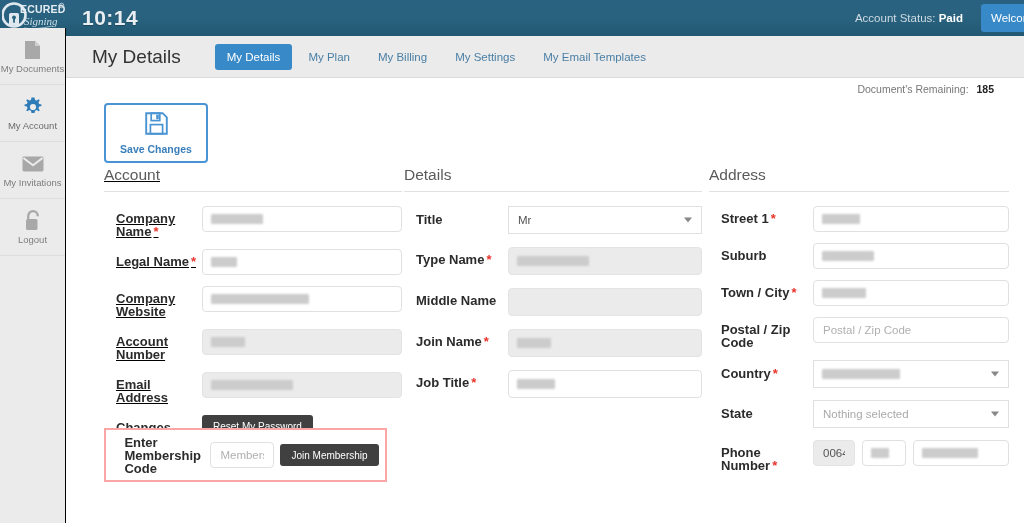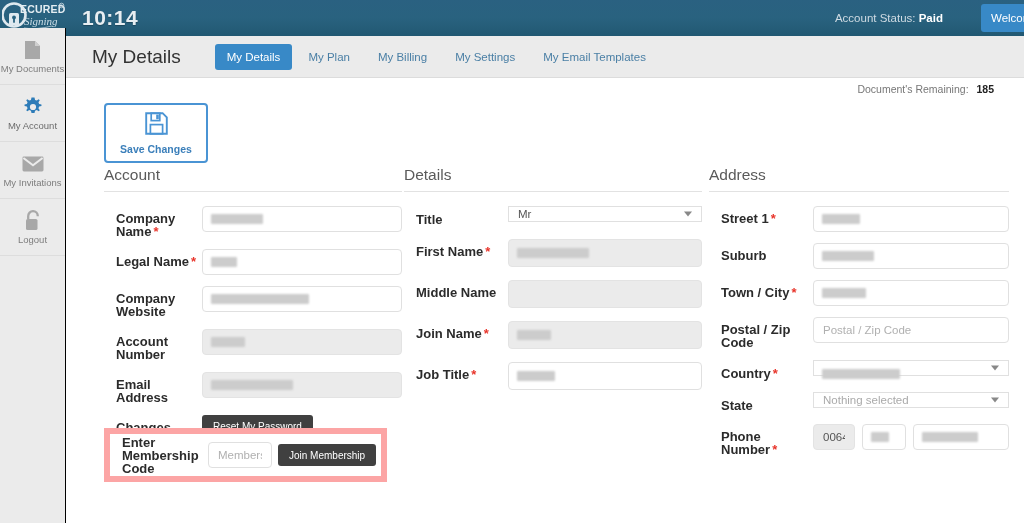--- a/index.html
+++ b/index.html
@@ -34,21 +34,20 @@
     letter-spacing: 0.5px;
     margin-left: 16px;
     white-space: nowrap;
     text-shadow: 0 1px 1px rgba(0,0,0,.25);
   }
   #topbar-right {
     margin-left: auto;
     display: flex; align-items: center;
     height: 36px;
     white-space: nowrap;
-    gap: 20px;
   }
   #acct-status {
     color: #cfdbe3;
     font-size: 11.5px;
     margin-right: 18px;
   }
   #acct-status b { color: #ffffff; font-weight: bold; }
   #welcome-btn {
     background: #3889c7;
     color: #ffffff;
@@ -129,21 +128,21 @@
     align-items: center; justify-content: center;
     cursor: pointer; gap: 3px;
   }
   #save-btn .slabel2 { font-size: 10.5px; color: #3b7fba; font-weight: bold; }
 
   
   #cols {
     position: absolute; top: 88px; left: 0; width: 958px;
   }
   .col { position: absolute; top: 0; }
-  #col-account { left: 38px;  width: 298px; }
+  #col-account { left: 38px;  width: 298px; text-decoration: underline; }
   #col-details { left: 338px; width: 298px; }
   #col-address { left: 643px; width: 300px; }
 
   .sec-title {
     font-size: 15.5px; color: #5a5a5a; font-weight: normal;
     padding-bottom: 7px; margin: 0 0 14px 0;
     border-bottom: 1px solid #e2e2e2;
   }
 
   .frow { display: flex; align-items: flex-start; margin-bottom: 11px; }
@@ -175,21 +174,21 @@
   
   .redact-wrap { position: relative; }
   .redact {
     position: absolute; left: 9px; top: 8px;
     height: 10px; background: #cccccc;
     border-radius: 1px;
     filter: blur(1.1px);
   }
 
   .sel {
-    width: 100%; height: 16px;
+    width: 100%; height: 28px;
     border: 1px solid #e0e0e0; border-radius: 0;
     background: #ffffff;
     font-size: 11.5px; color: #555555;
     padding: 0 9px;
     display: flex; align-items: center;
     position: relative; cursor: pointer;
   }
   .sel .caret {
     position: absolute; right: 9px; top: 50%;
     transform: translateY(-50%);
@@ -206,23 +205,23 @@
     font-size: 10px; height: 22px;
     padding: 0 11px; cursor: pointer;
     font-family: "Liberation Sans", sans-serif;
     white-space: nowrap;
   }
 
   
   #membership-box {
     position: absolute; left: 0px; top: 262px;
     width: 283px; height: 54px;
-    border: 6px solid #fca5a5;
+    border: 2px solid #fca5a5;
     background: #ffffff;
-    display: flex; align-items: center;
+    display: flex; align-items: center; justify-content: center;
   }
   #membership-box .flabel { width: 86px; margin-left: 12px; padding-top: 0; }
   #mem-input { width: 64px; height: 26px; }
   #mem-row { display:flex; align-items:center; gap: 6px; }
 
   
   #phone-row .pgrp { display: flex; gap: 7px; }
   #ph-code { width: 42px; text-align: left; }
   #ph-area { width: 44px; }
   #ph-num  { flex: 1; }
@@ -407,21 +406,21 @@
         <div class="flabel" style="padding-top:7px"><span>Title</span></div>
         <div class="fctrl">
           <div class="sel">
             <span>Mr</span>
             <span class="caret"></span>
           </div>
         </div>
       </div>
 
       <div class="frow" style="margin-bottom:13px">
-        <div class="flabel"><span>First Name</span><span class="req">*</span></div>
+        <div class="flabel"><span>Type Name</span><span class="req">*</span></div>
         <div class="fctrl redact-wrap">
           <input class="inp disabled" type="text" disabled="" style="height: 28px;">
           <span class="redact" style="width:72px;top:9px"></span>
         </div>
       </div>
 
       <div class="frow" style="margin-bottom:13px">
         <div class="flabel"><span>Middle Name</span></div>
         <div class="fctrl">
           <input class="inp disabled" type="text" disabled="" style="height: 28px;">

